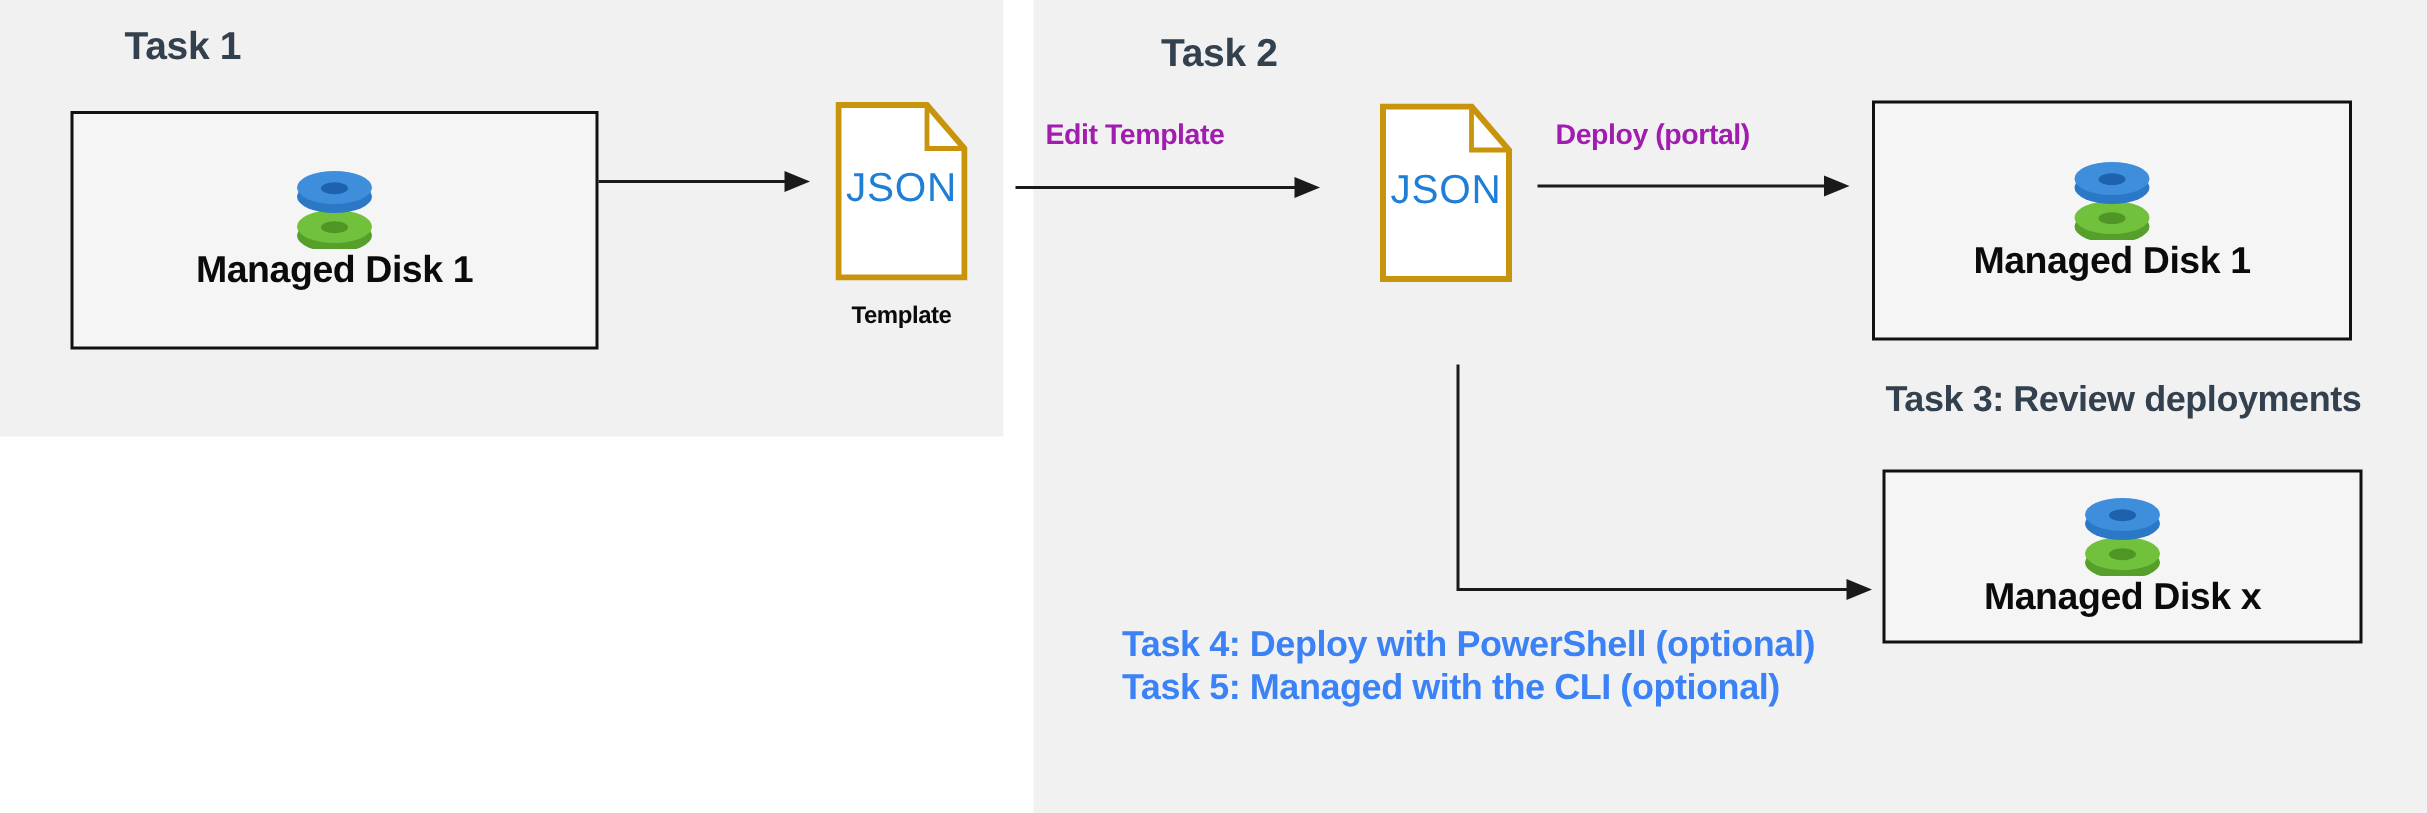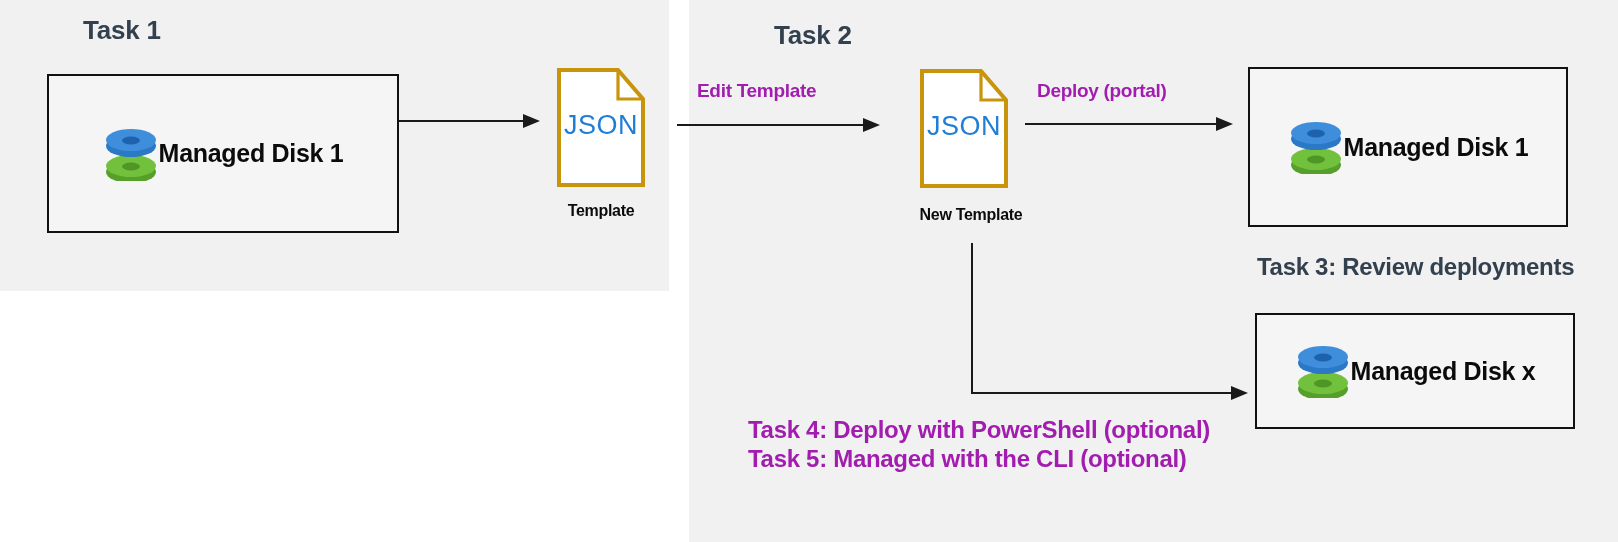--- a/index.html
+++ b/index.html
@@ -13,28 +13,28 @@
 
   .task-heading{
     position:absolute;font-weight:700;font-size:26px;color:#33404e;
     letter-spacing:-0.2px;white-space:nowrap;margin-left:37px;
   }
   .arrow-label{
     position:absolute;font-weight:700;font-size:19px;color:#a21caf;
     letter-spacing:-0.3px;white-space:nowrap;
   }
   .annotation{
-    position:absolute;font-weight:700;font-size:24px;color:#a21caf;
+    position:absolute;font-weight:700;font-size:24px;color:#3b82f6;
     letter-spacing:-0.3px;white-space:nowrap;line-height:29px;
   }
   .annotation.slate{color:#33404e;}
 
   .disk-box{
     position:absolute;border:2px solid #111;background:#f5f5f6;box-sizing:border-box;
-    display:flex;flex-direction:row;align-items:center;justify-content:center;gap:0;
+    display:flex;flex-direction:column;align-items:center;justify-content:center;gap:0;
   }
   .disk-box .box-label{
     font-weight:700;font-size:25px;letter-spacing:-0.3px;color:#0b0b0b;white-space:nowrap;
   }
   .disk-icon{width:56px;height:54px;display:block;}
 
   .json-doc{position:absolute;width:88px;height:119px;border-radius:31px;}
   .json-doc svg{position:absolute;left:0;top:0;width:100%;height:100%;}
   .json-text{
     position:absolute;left:0;right:0;top:42px;text-align:center;
@@ -99,21 +99,20 @@
 
   <div class="arrow-label" style="left:697px;top:80px;">Edit Template</div>
 
   <div class="json-doc" style="left:920px;top:69px;">
     <svg viewBox="0 0 88 119">
       <path d="M61,2 H2 V117 H86 V31 L61,2 Z" fill="#ffffff" stroke="#c8940b" stroke-width="4" stroke-linejoin="miter"></path>
       <path d="M61,2 V31 H86" fill="none" stroke="#c8940b" stroke-width="3.2"></path>
     </svg>
     <div class="json-text">JSON</div>
   </div>
-  <div class="caption" style="left:971px;top:206px;">New Template</div>
 
   <div class="arrow-label" style="left:1037px;top:80px;">Deploy (portal)</div>
 
   <div class="disk-box" style="left:1248px;top:67px;width:320px;height:160px;">
     <svg class="disk-icon" viewBox="0 0 56 54">
       <ellipse cx="28" cy="45" rx="25" ry="11" fill="#579f2b"></ellipse>
       <ellipse cx="28" cy="39" rx="25" ry="11" fill="#72c13c"></ellipse>
       <ellipse cx="28" cy="39.5" rx="9" ry="4" fill="#4f9626"></ellipse>
       <ellipse cx="28" cy="19" rx="25" ry="11" fill="#2b79c6"></ellipse>
       <ellipse cx="28" cy="13" rx="25" ry="11" fill="#3f8edc"></ellipse>

